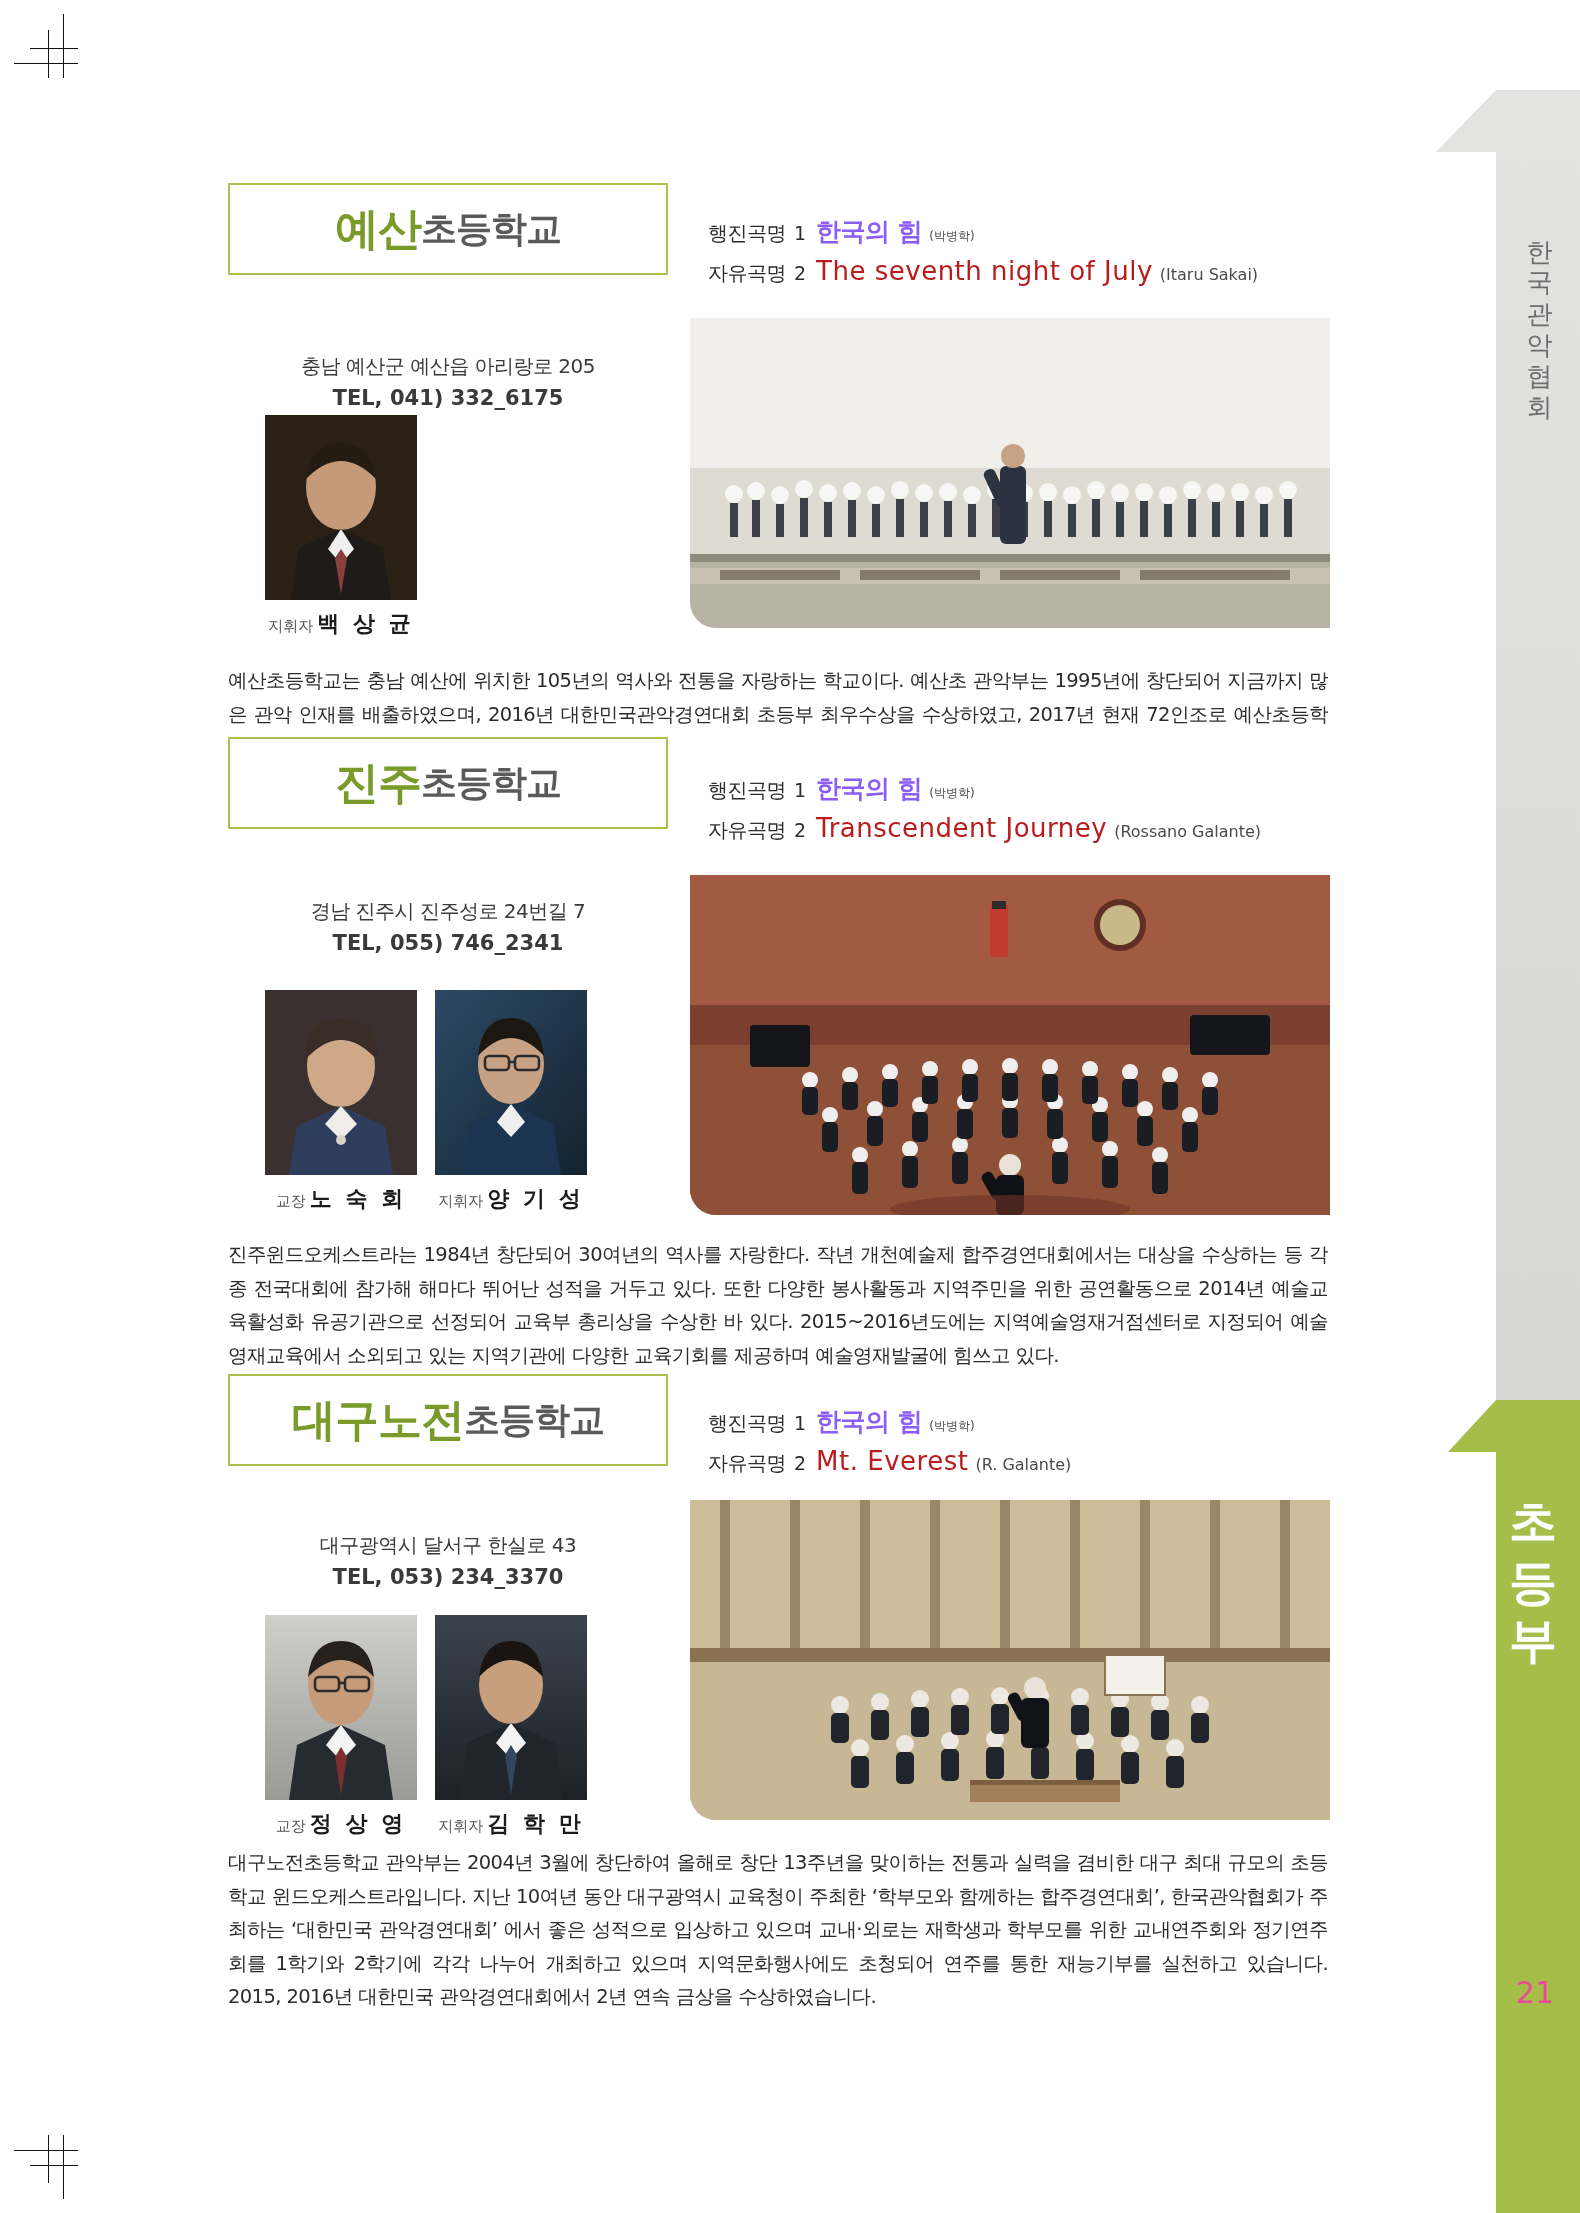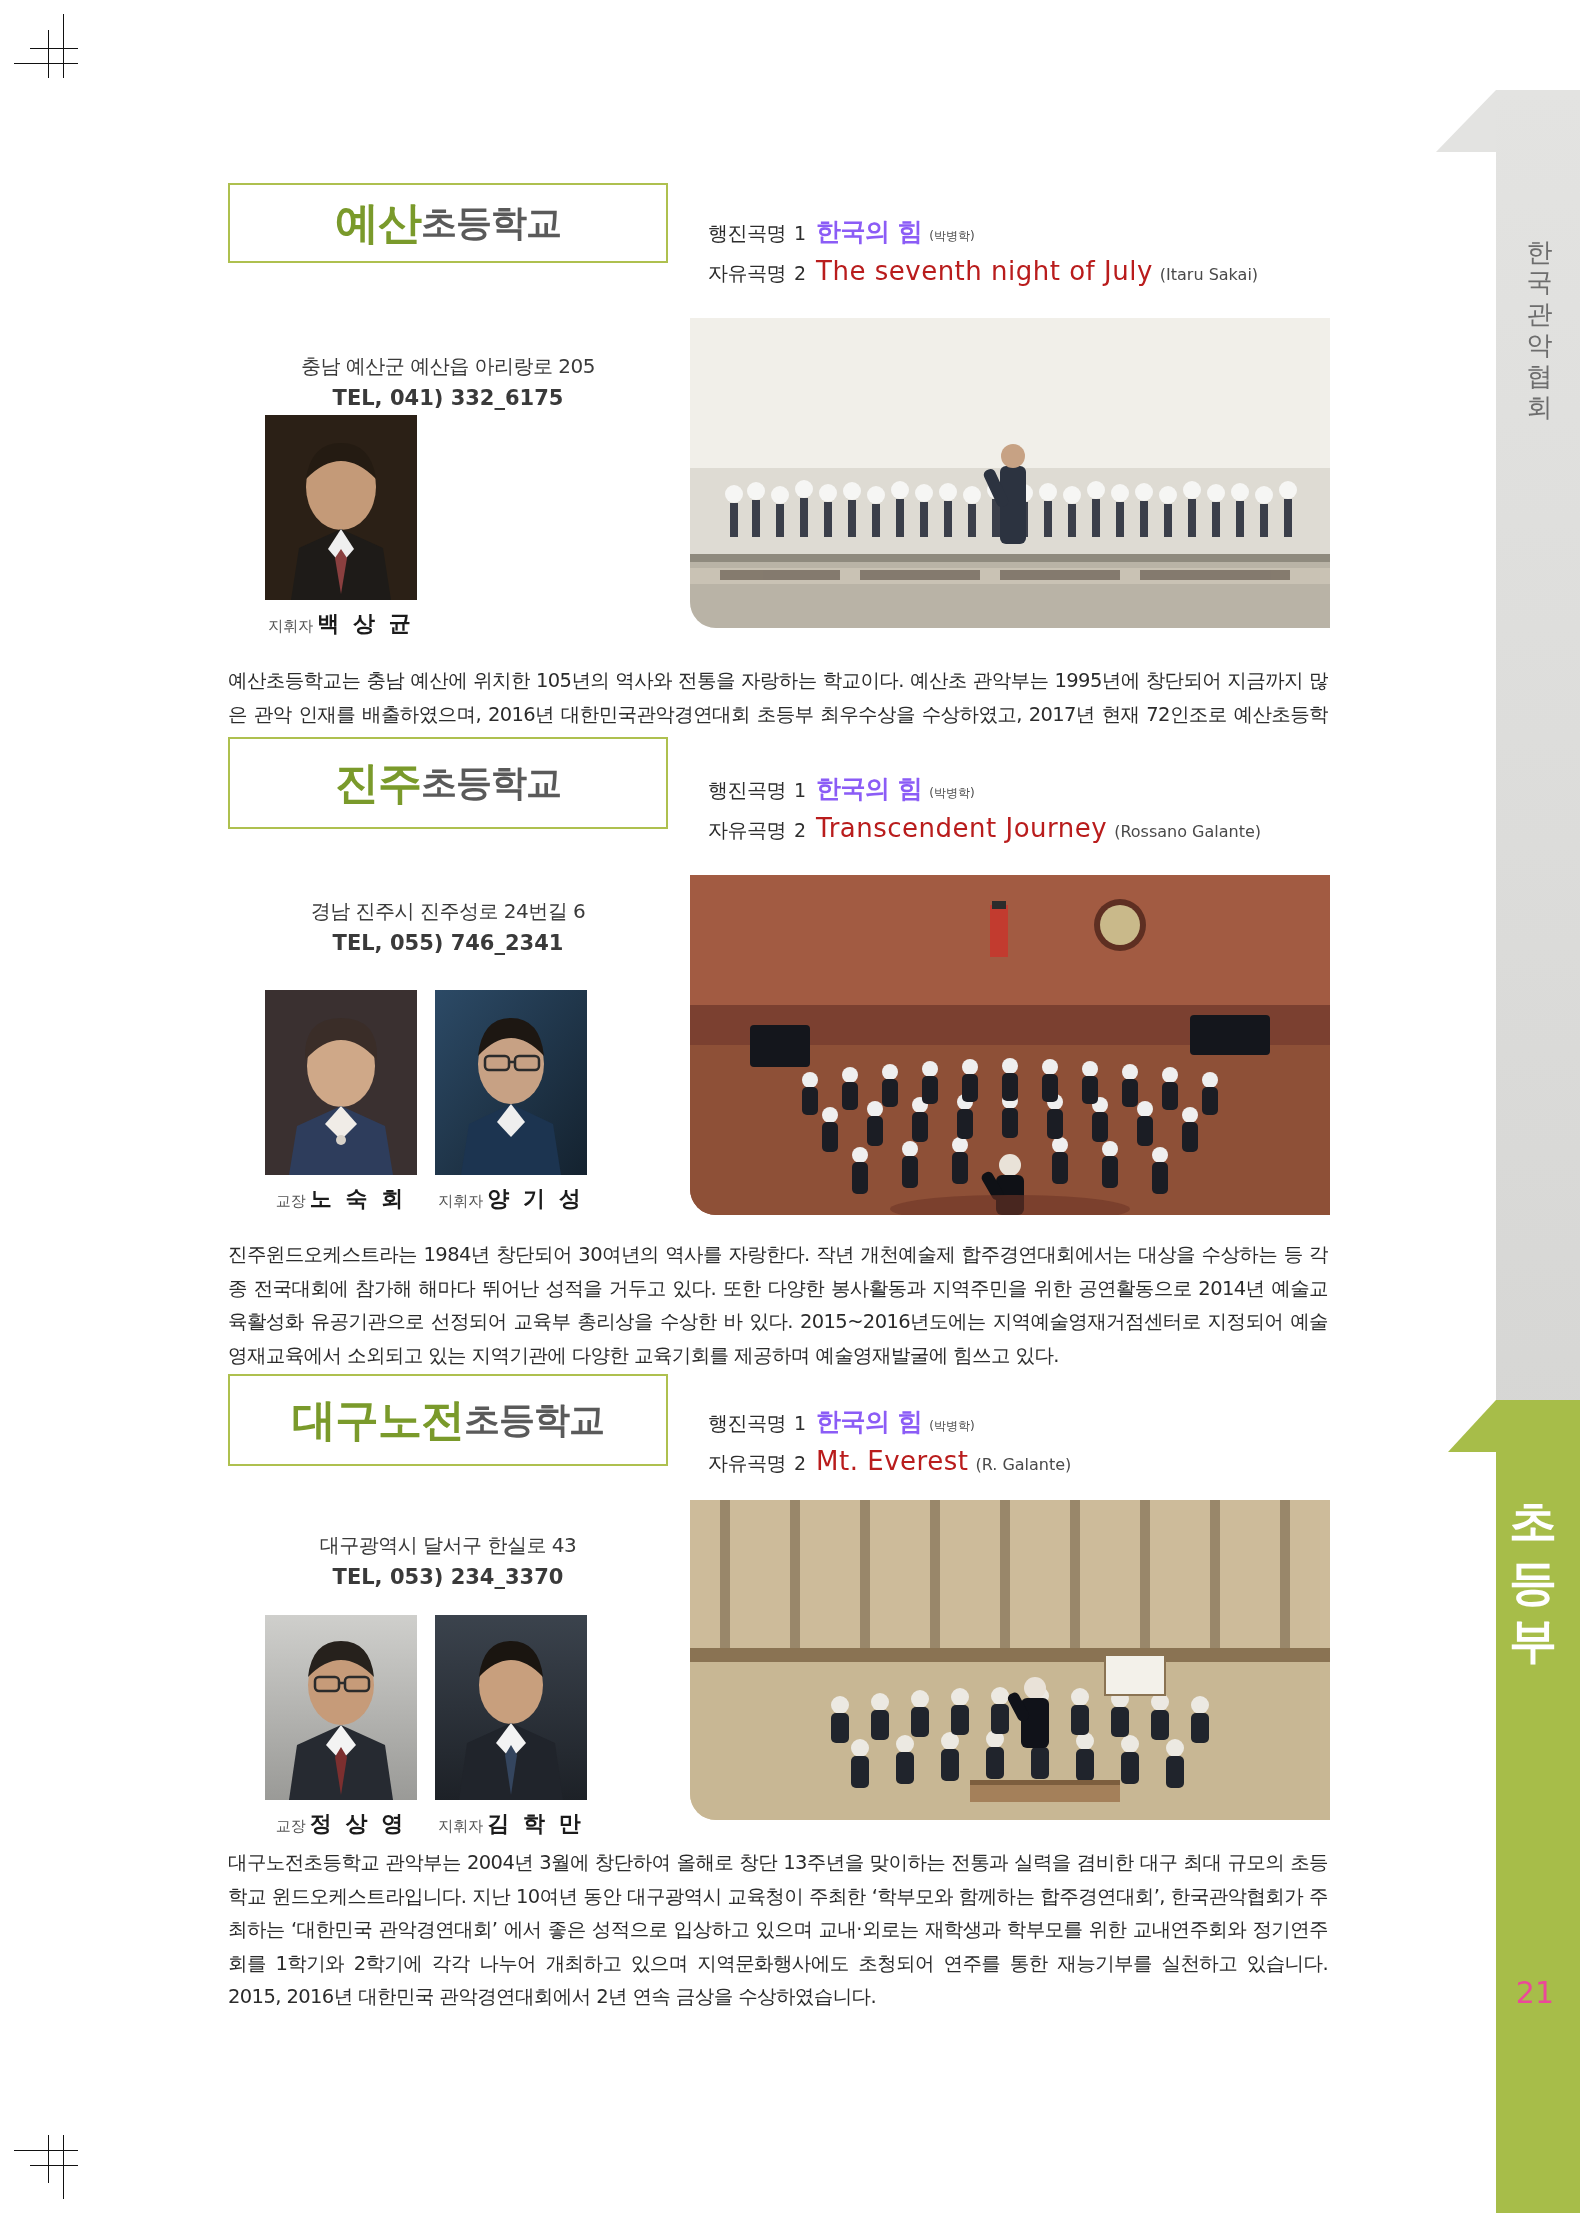--- a/index.html
+++ b/index.html
@@ -285,21 +285,21 @@
     <div class="side-green-top"></div>
     <div class="side-green"></div>
     <div class="side-text-vertical assoc-name">한국관악협회</div>
     <div class="side-text-vertical section-name">초등부</div>
     <div class="page-number">21</div>
   </div>
 
   <div class="content">
 
     <div class="school-block">
-      <div class="name-box" style="left:228px; top:183px; width:440px; height:80px;">
+      <div class="name-box" style="left:228px; top:183px; width:440px; height:92px;">
         <span class="nm-big">예산</span>
           <span class="nm-small">초등학교</span>
       </div>
 
       <div class="addr" style="left:228px; top:351px; width:440px;">
         <div>충남 예산군 예산읍 아리랑로 205</div>
         <div class="tel">TEL, 041) 332_6175</div>
       </div>
 
       <div class="portraits" style="left:265px; top:415px;">
@@ -412,21 +412,21 @@
       <div class="desc" style="left:228px; top:664px; width:1100px;">예산초등학교는 충남 예산에 위치한 105년의 역사와 전통을 자랑하는 학교이다. 예산초 관악부는 1995년에 창단되어 지금까지 많은 관악 인재를 배출하였으며, 2016년 대한민국관악경연대회 초등부 최우수상을 수상하였고, 2017년 현재 72인조로 예산초등학교를 대표함은 물론 예산지역의 자랑이 되고 있다.</div>
     </div>
 
     <div class="school-block">
       <div class="name-box" style="left:228px; top:737px; width:440px; height:92px;">
         <span class="nm-big">진주</span>
           <span class="nm-small">초등학교</span>
       </div>
 
       <div class="addr" style="left:228px; top:896px; width:440px;">
-        <div>경남 진주시 진주성로 24번길 6</div>
+        <div>경남 진주시 진주성로 24번길 7</div>
         <div class="tel">TEL, 055) 746_2341</div>
       </div>
 
       <div class="portraits" style="left:265px; top:990px;">
         <div class="portrait-cell">
           <div class="portrait">
             <svg class="bg" viewBox="0 0 152 185" preserveAspectRatio="none">
               <rect width="152" height="185" fill="#3a3030"></rect>
               <ellipse cx="76" cy="76" rx="34" ry="41" fill="#cfa888"></ellipse>
               <path d="M40 70 q36 -40 72 0 q2 -42 -36 -42 q-38 0 -36 42z" fill="#3a2d28"></path>

